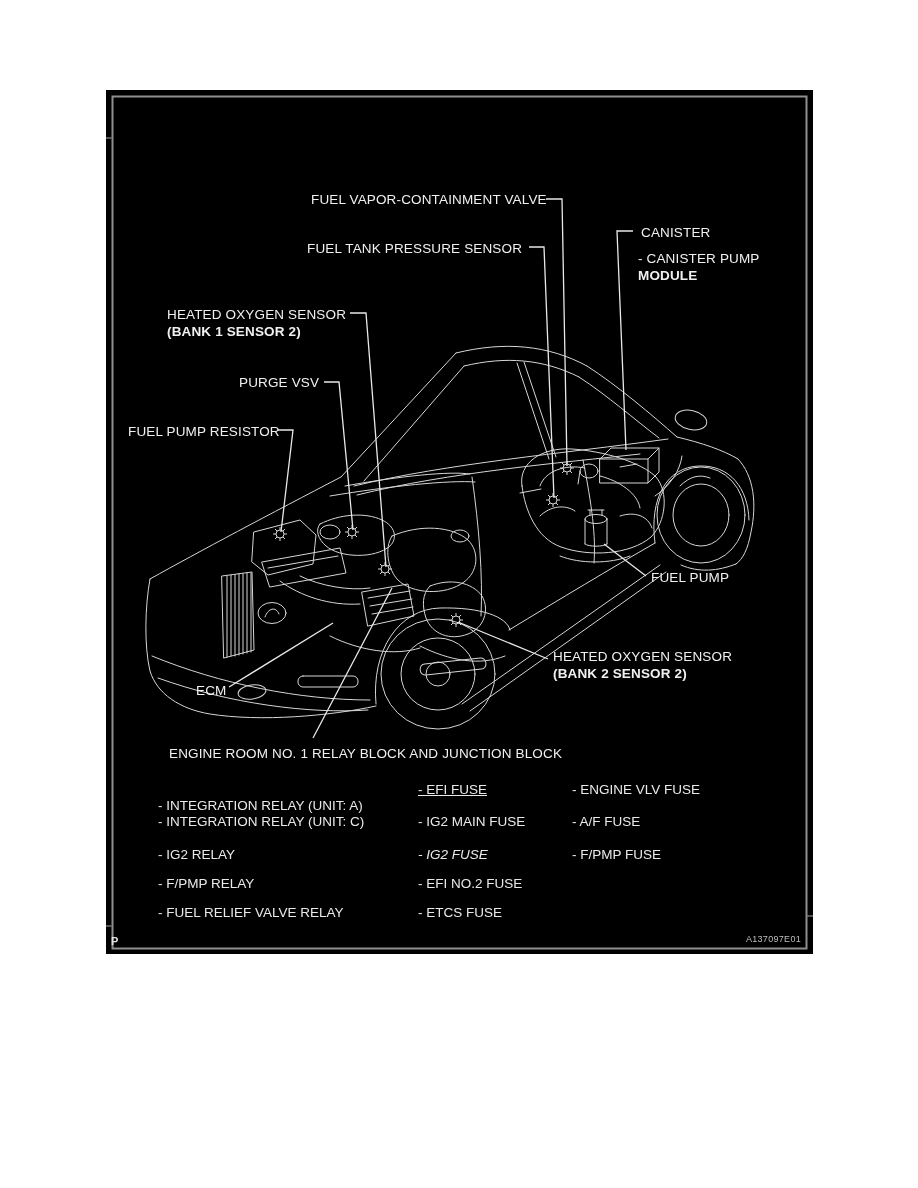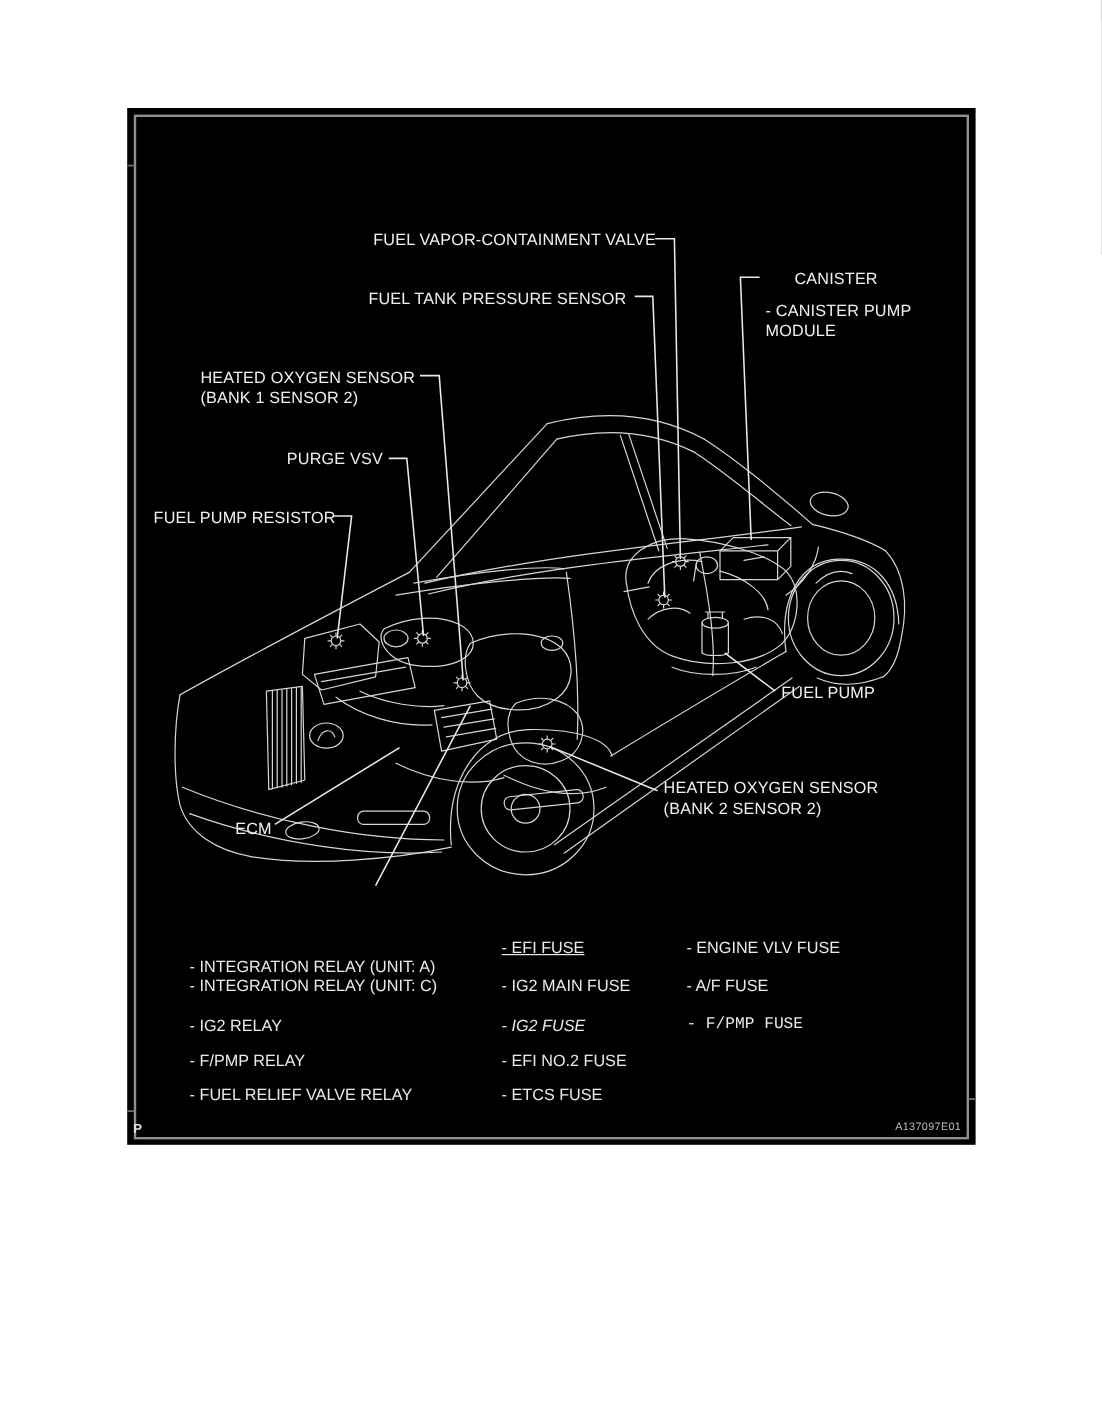--- a/index.html
+++ b/index.html
@@ -2,21 +2,21 @@
 <html><head>
 <meta charset="utf-8">
 <style>
   html,body{margin:0;padding:0;background:#ffffff;}
   #stage{position:relative;width:918px;height:1188px;background:#ffffff;overflow:hidden;
          font-family:"Liberation Sans",sans-serif;margin-top:16px;}
   #panel{position:absolute;left:106px;top:74px;width:707px;height:864px;background:#000000;}
   #art{position:absolute;left:0;top:0;width:918px;height:1188px;}
   .lbl{position:absolute;color:#f0f0f0;font-size:13.5px;line-height:17px;letter-spacing:0.15px;
        white-space:nowrap;z-index:3;}
-  .lbl .l2{display:block;}
+  .lbl .l2{display:block;font-weight:bold;}
   .legend-item{position:absolute;color:#e9e9e9;font-size:13.5px;white-space:nowrap;z-index:3;}
   .footer-p{position:absolute;left:111px;top:919px;color:#e0e0e0;font-size:11px;font-weight:bold;z-index:4;}
   .figure-code{position:absolute;right:117px;top:918px;color:#bdbdbd;font-size:9px;letter-spacing:0.3px;z-index:4;}
 </style>
 </head>
 <body>
 
 <div id="stage">
 
   <div id="panel"></div>
@@ -159,21 +159,21 @@
   </svg>
 
   <div class="lbl" style="left:311px;top:175px;">
     <span>FUEL VAPOR-CONTAINMENT VALVE</span>
   </div>
 
   <div class="lbl" style="left:307px;top:224px;">
     <span>FUEL TANK PRESSURE SENSOR</span>
   </div>
 
-  <div class="lbl" style="left:662px;top:208px;text-align:center;">
+  <div class="lbl" style="left:641px;top:208px;text-align:center;">
     <span>CANISTER</span>
   </div>
 
   <div class="lbl" style="left:638px;top:234px;">
     <span>- CANISTER PUMP</span>
     <span class="l2">MODULE</span>
   </div>
 
   <div class="lbl" style="left:167px;top:290px;">
     <span>HEATED OXYGEN SENSOR</span>
@@ -194,33 +194,36 @@
 
   <div class="lbl" style="left:553px;top:632px;">
     <span>HEATED OXYGEN SENSOR</span>
     <span class="l2">(BANK 2 SENSOR 2)</span>
   </div>
 
   <div class="lbl" style="left:196px;top:666px;">
     <span>ECM</span>
   </div>
 
+  <div class="lbl" style="left:169px;top:729px;">
+    <span>ENGINE ROOM NO. 1 RELAY BLOCK AND JUNCTION BLOCK</span>
+  </div>
 
   <div class="legend-item" style="left:158px;top:782px;">- INTEGRATION RELAY (UNIT: A)</div>
   <div class="legend-item" style="left:158px;top:798px;">- INTEGRATION RELAY (UNIT: C)</div>
   <div class="legend-item" style="left:158px;top:831px;">- IG2 RELAY</div>
   <div class="legend-item" style="left:158px;top:860px;">- F/PMP RELAY</div>
   <div class="legend-item" style="left:158px;top:889px;">- FUEL RELIEF VALVE RELAY</div>
 
   <div class="legend-item" style="left:418px;top:766px;text-decoration:underline;">- EFI FUSE</div>
   <div class="legend-item" style="left:418px;top:798px;">- IG2 MAIN FUSE</div>
   <div class="legend-item" style="left:418px;top:831px;font-style:italic;">- IG2 FUSE</div>
   <div class="legend-item" style="left:418px;top:860px;">- EFI NO.2 FUSE</div>
   <div class="legend-item" style="left:418px;top:889px;">- ETCS FUSE</div>
 
   <div class="legend-item" style="left:572px;top:766px;">- ENGINE VLV FUSE</div>
   <div class="legend-item" style="left:572px;top:798px;">- A/F FUSE</div>
-  <div class="legend-item" style="left:572px;top:831px;font-family:Liberation Mono, monospace;">- F/PMP FUSE</div>
+  <div class="legend-item" style="left:572px;top:831px;">- F/PMP FUSE</div>
 
   <div class="footer-p">P</div>
   <div class="figure-code">A137097E01</div>
 
 </div>
 
 </body></html>

